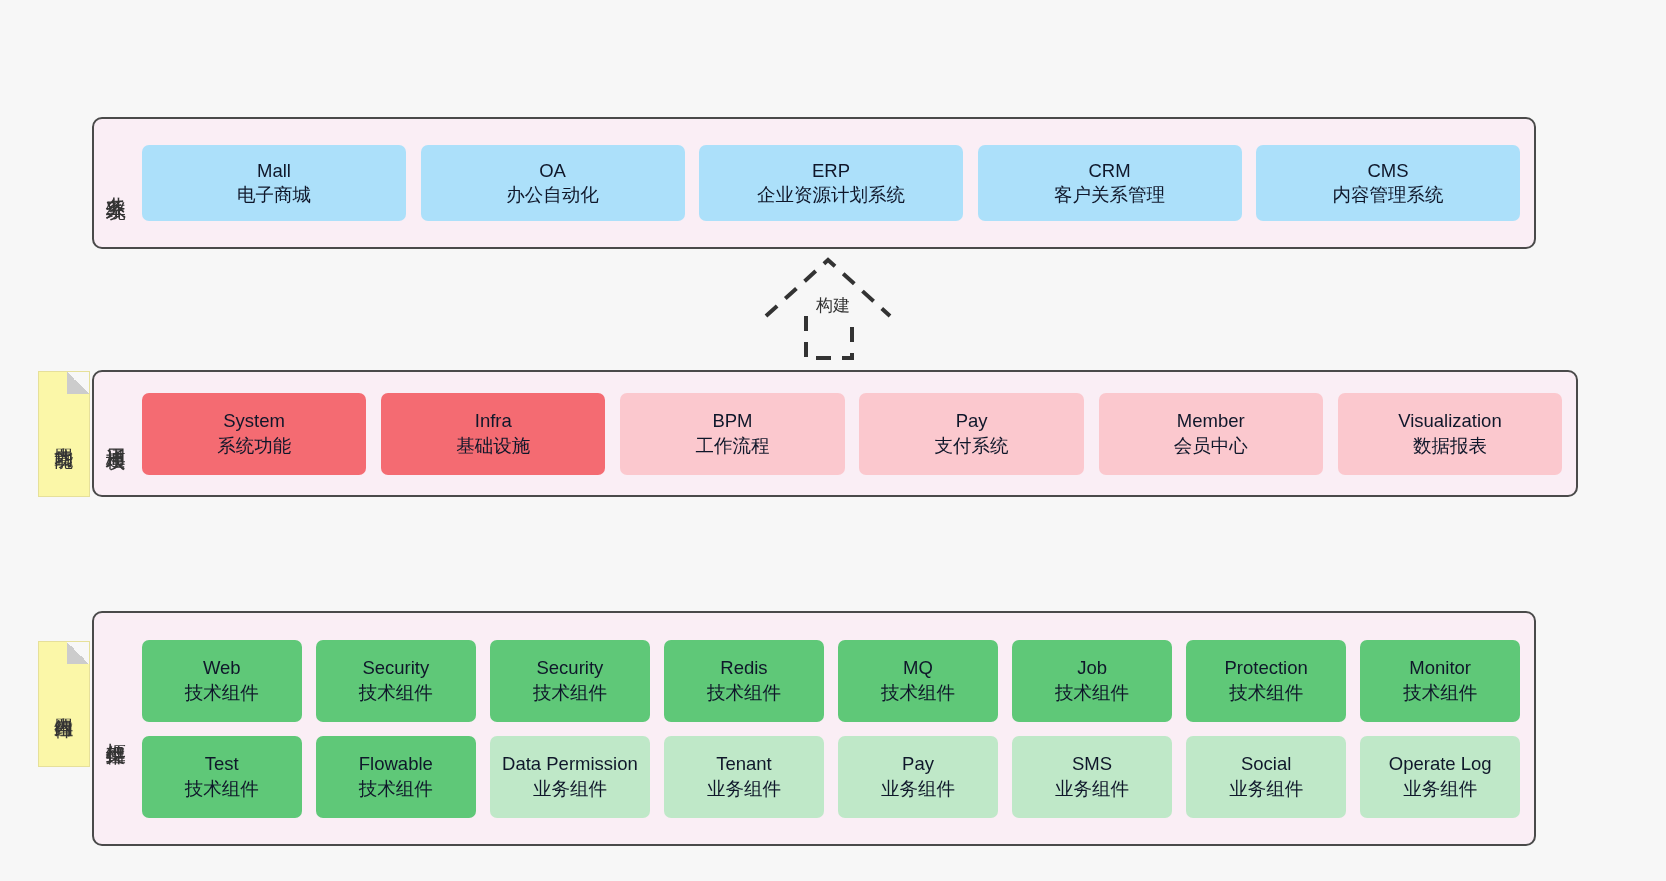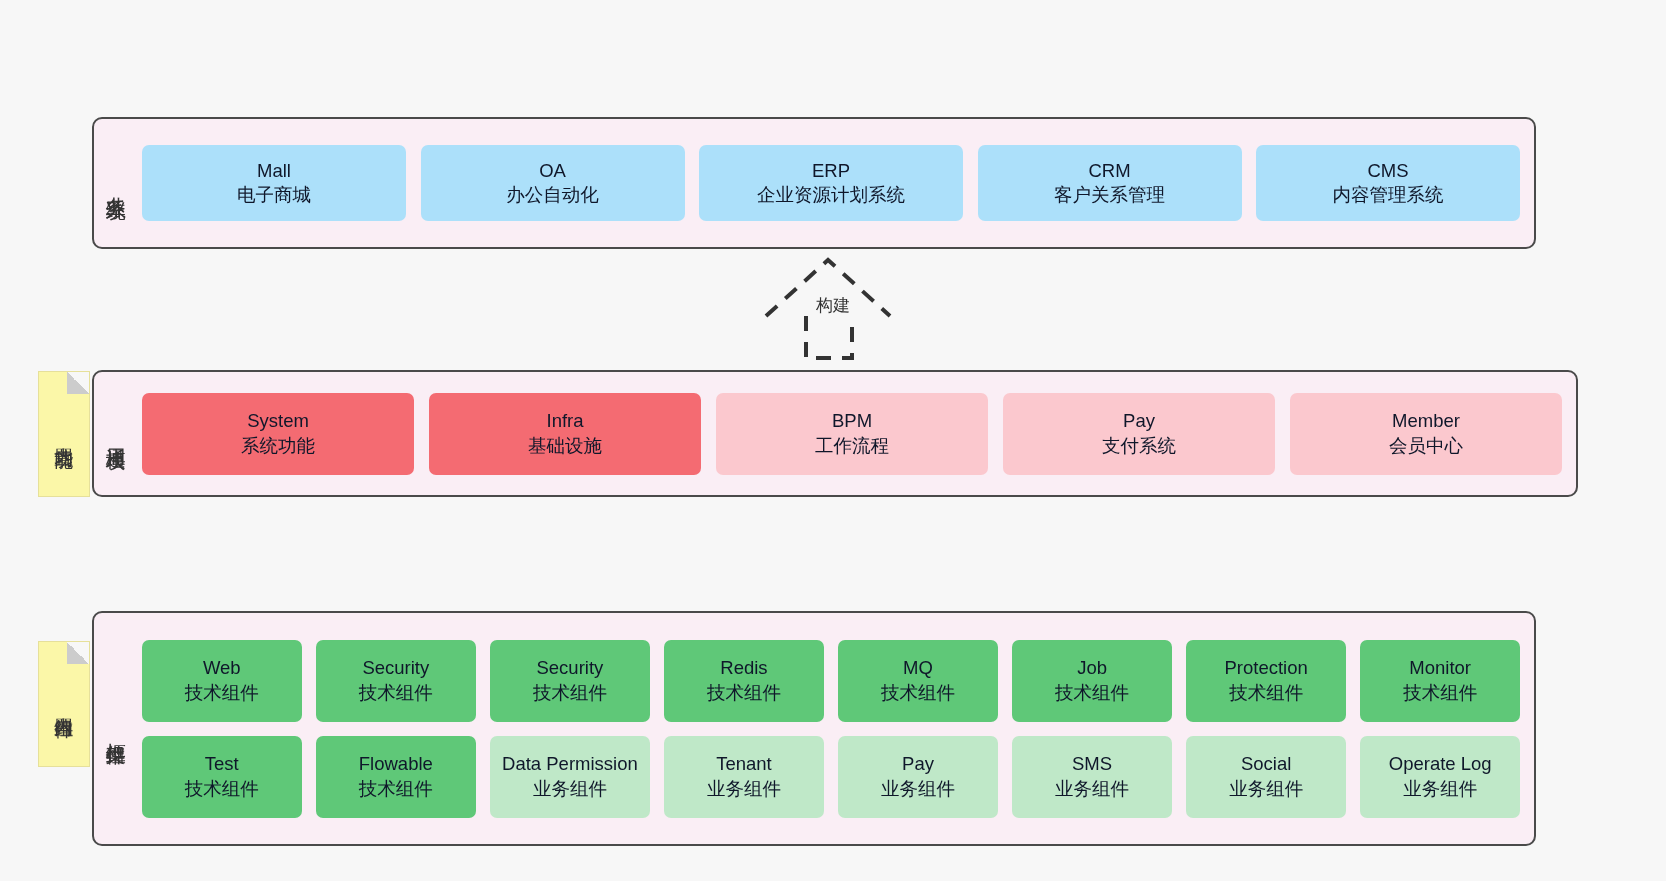--- a/index.html
+++ b/index.html
@@ -206,20 +206,24 @@
           <span class="t-cn">工作流程</span>
         </div>
         <div class="card c-pink">
           <span class="t-en">Pay</span>
           <span class="t-cn">支付系统</span>
         </div>
         <div class="card c-pink">
           <span class="t-en">Member</span>
           <span class="t-cn">会员中心</span>
         </div>
+        <div class="card c-pink">
+          <span class="t-en">Visualization</span>
+          <span class="t-cn">数据报表</span>
+        </div>
       </div>
     </div>
   </div>
 
 
   <div class="note" id="note-framework">
     <span>内置组件</span>
   </div>
   <div class="layer" id="layer-framework">
     <div class="layer-label">框架组件</div>

